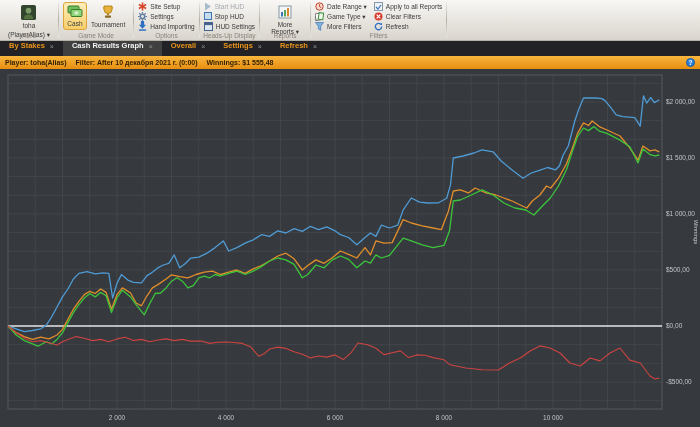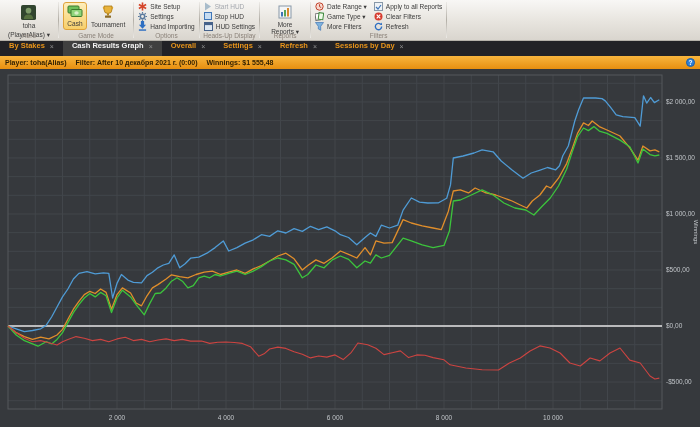--- a/index.html
+++ b/index.html
@@ -256,24 +256,20 @@
   <div class="tab">
     <span>Overall</span>
     <span class="x">×</span>
   </div>
   <div class="tab">
     <span>Settings</span>
     <span class="x">×</span>
   </div>
   <div class="tab">
     <span>Refresh</span>
-    <span class="x">×</span>
-  </div>
-  <div class="tab">
-    <span>Sessions by Day</span>
     <span class="x">×</span>
   </div>
 </div>
 
 <div class="filterbar">
   <span class="lbl">Player:</span>
   <span class="grp">toha(Alias)</span>
   <span class="lbl">Filter:</span>
   <span class="grp">After 10 декабря 2021 г. (0:00)</span>
   <span class="lbl">Winnings:</span>

